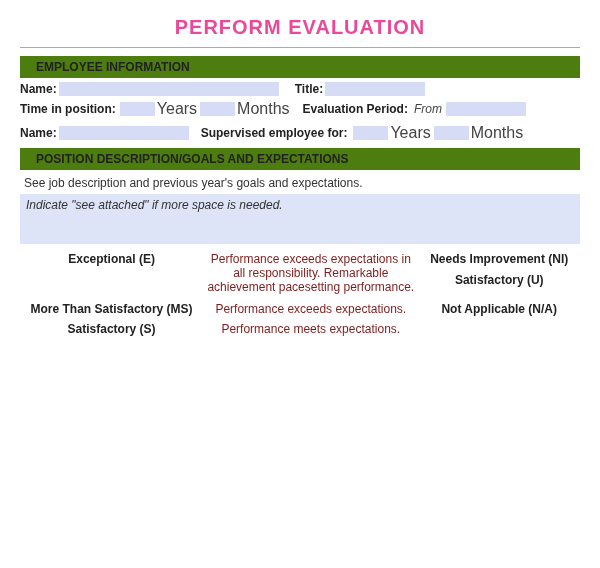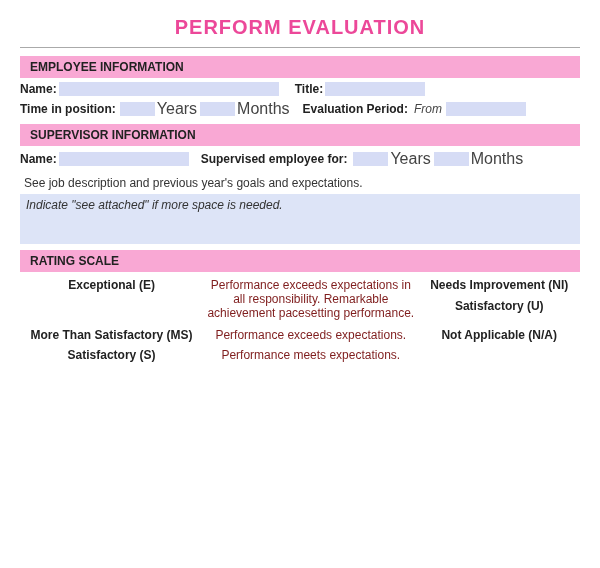--- a/index.html
+++ b/index.html
@@ -20,24 +20,24 @@
       letter-spacing: 1px;
       margin-bottom: 8px;
       margin-top: 6px;
     }
     .divider {
       border: none;
       border-top: 1.5px solid #aaa;
       margin-bottom: 8px;
     }
     .section-header {
-      background-color: #f9a8d4;
+      background-color: #4d7c0f;
       font-weight: bold;
       font-size: 12px;
-      padding: 4px 10px;
+      padding: 4px 16px;
       margin-bottom: 4px;
       color: #222;
     }
     .form-row {
       display: flex;
       align-items: center;
       margin-bottom: 4px;
       flex-wrap: wrap;
     }
     .form-label {
@@ -141,40 +141,39 @@
     <span class="inline-label">Years</span>
     <span class="form-input input-months"></span>
     <span class="inline-label">Months</span>
     <span style="margin-left:10px;" class="form-label">Evaluation Period:</span>
     <span class="plain-text">From</span>
     <span class="form-input input-from"></span>
   </div>
 </div>
 
 <div class="section-block">
-  <div class="section-header">SUPERVISOR INFORMATION</div>
 
   <div class="form-row">
     <span class="form-label">Name:</span>
     <span class="form-input input-sup-name"></span>
     <span style="margin-left:12px;" class="form-label">Supervised employee for:</span>
     <span class="form-input input-years" style="margin-left:4px;"></span>
     <span class="inline-label">Years</span>
     <span class="form-input input-months"></span>
     <span class="inline-label">Months</span>
   </div>
 </div>
 
 <div class="section-block">
+  <div class="section-header">POSITION DESCRIPTION/GOALS AND EXPECTATIONS</div>
   <div class="description-text">See job description and previous year's goals and expectations.</div>
   <div class="text-area-box">Indicate "see attached" if more space is needed.</div>
 </div>
 
 <div class="section-block">
-  <div class="section-header">RATING SCALE</div>
   <table class="rating-table">
     <tbody>
         <tr>
       <td class="rating-label">Exceptional (E)</td>
       <td class="rating-desc" rowspan="3">Performance exceeds expectations in all responsibility. Remarkable achievement pacesetting performance.</td>
       <td class="rating-right">Needs Improvement (NI)</td>
     </tr>
     <tr>
       <td></td>
       <td class="rating-right">Satisfactory (U)</td>

